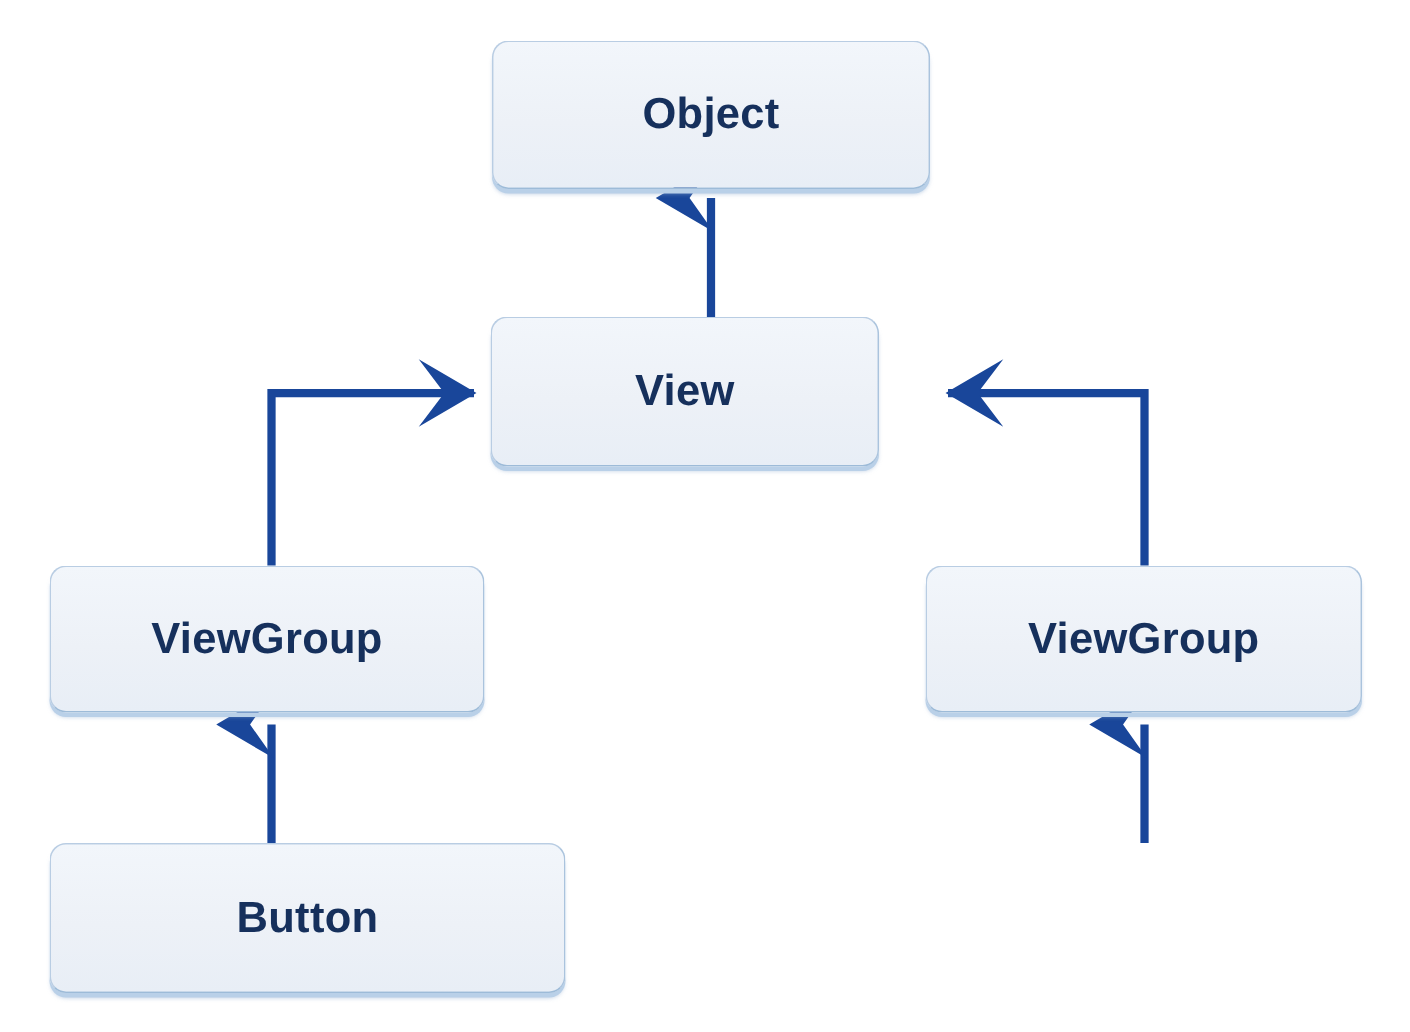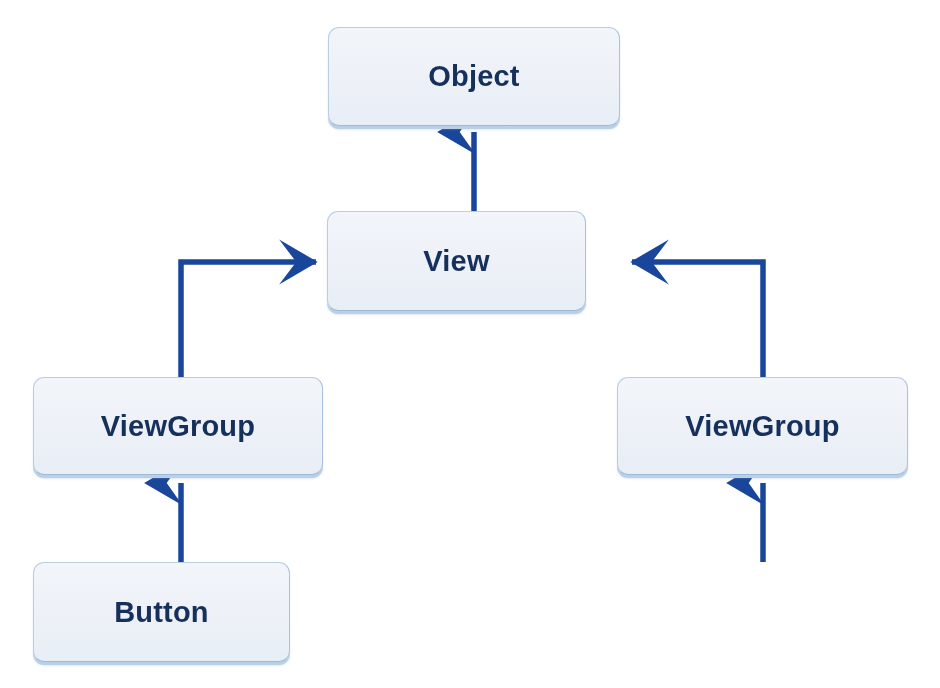--- a/index.html
+++ b/index.html
@@ -85,18 +85,18 @@
   </div>
 
   <div class="node" style="left:33px; top:377px; width:290px; height:98px;">
     <span class="node-label">ViewGroup</span>
   </div>
 
   <div class="node" style="left:617px; top:377px; width:291px; height:98px;">
     <span class="node-label">ViewGroup</span>
   </div>
 
-  <div class="node" style="left:33px; top:562px; width:257px; height:100px;">
+  <div class="node" style="left:33px; top:562px; width:344px; height:100px;">
     <span class="node-label">Button</span>
   </div>
 
 
 </div>
 
 </body></html>

